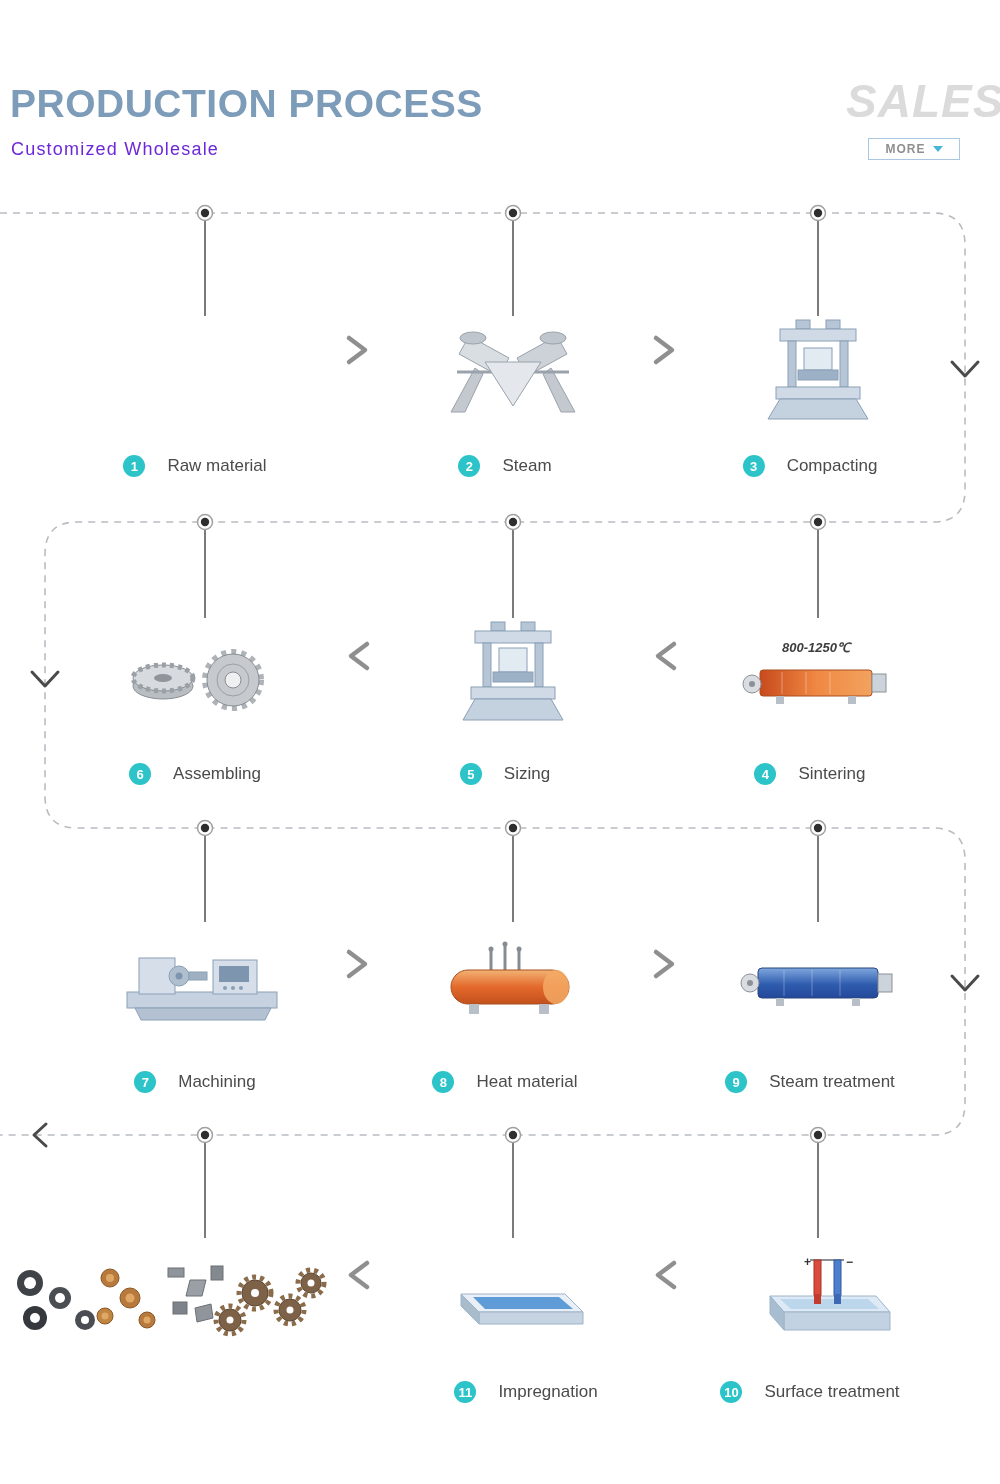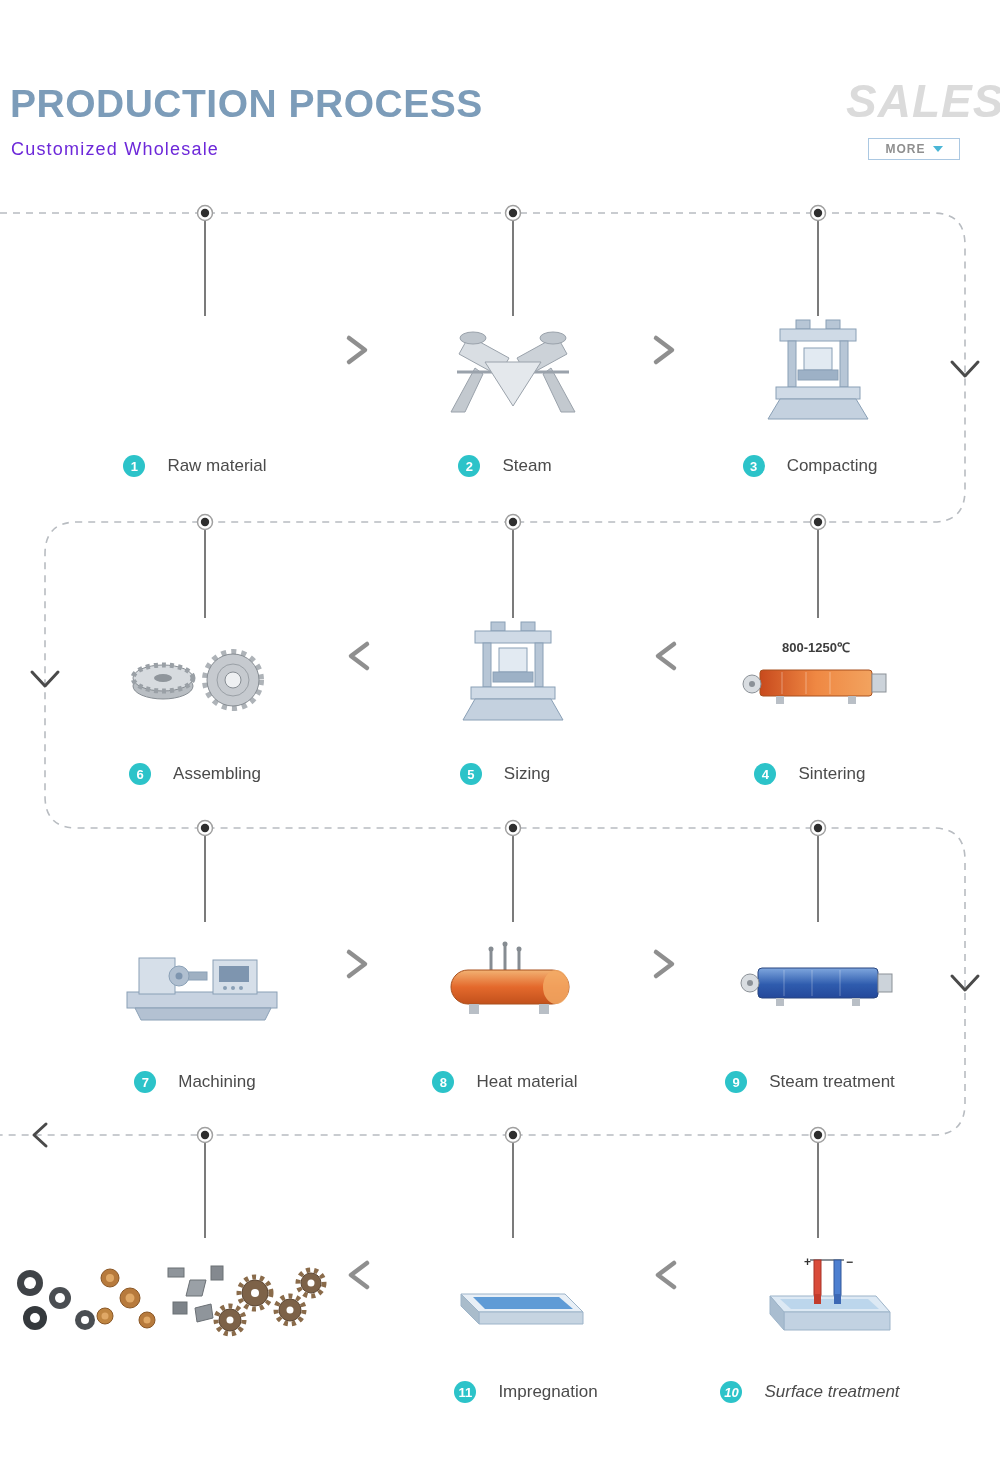--- a/index.html
+++ b/index.html
@@ -180,21 +180,21 @@
       <rect x="62" y="11" width="76" height="12" fill="#cfdae6" stroke="#8aa0b6"></rect>
       <rect x="70" y="23" width="8" height="44" fill="#b7c6d6" stroke="#8aa0b6"></rect>
       <rect x="122" y="23" width="8" height="44" fill="#b7c6d6" stroke="#8aa0b6"></rect>
       <rect x="86" y="28" width="28" height="24" fill="#e2eaf2" stroke="#8aa0b6"></rect>
       <rect x="80" y="52" width="40" height="10" fill="#9db1c6" stroke="#8aa0b6"></rect>
       <rect x="58" y="67" width="84" height="12" fill="#cfdae6" stroke="#8aa0b6"></rect>
       <polygon points="50,100 150,100 138,79 62,79" fill="#c4d1df" stroke="#8aa0b6"></polygon>
     </svg>
   </div>
 
-  <div class="icon-box" style="left:718px;top:620px;">
+  <div class="icon-box" style="left:718px;top:620px;font-style:italic;">
     <span class="caption cap-temp">800-1250℃</span>
     <svg width="200" height="115" viewBox="0 0 200 115">
       <defs>
         <linearGradient id="gSin" x1="0" y1="0" x2="1" y2="0">
           <stop offset="0" stop-color="#c84a1d"></stop>
             <stop offset="0.5" stop-color="#ef8843"></stop>
             <stop offset="1" stop-color="#f2a35f"></stop>
         </linearGradient>
       </defs>
       <line x1="34" y1="64" x2="60" y2="64" stroke="#8b9197" stroke-width="2"></line>
@@ -371,18 +371,18 @@
   </div>
   <div class="step-label" style="left:700px;top:1071px;">
     <span class="num">9</span>
     <span class="txt">Steam treatment</span>
   </div>
 
   <div class="step-label" style="left:416px;top:1381px;text-align:center;">
     <span class="num">11</span>
     <span class="txt">Impregnation</span>
   </div>
-  <div class="step-label" style="left:700px;top:1381px;font-style:italic;">
+  <div class="step-label" style="left:700px;top:1381px;">
     <span class="num">10</span>
     <span class="txt">Surface treatment</span>
   </div>
 
 </div>
 
 </body></html>

